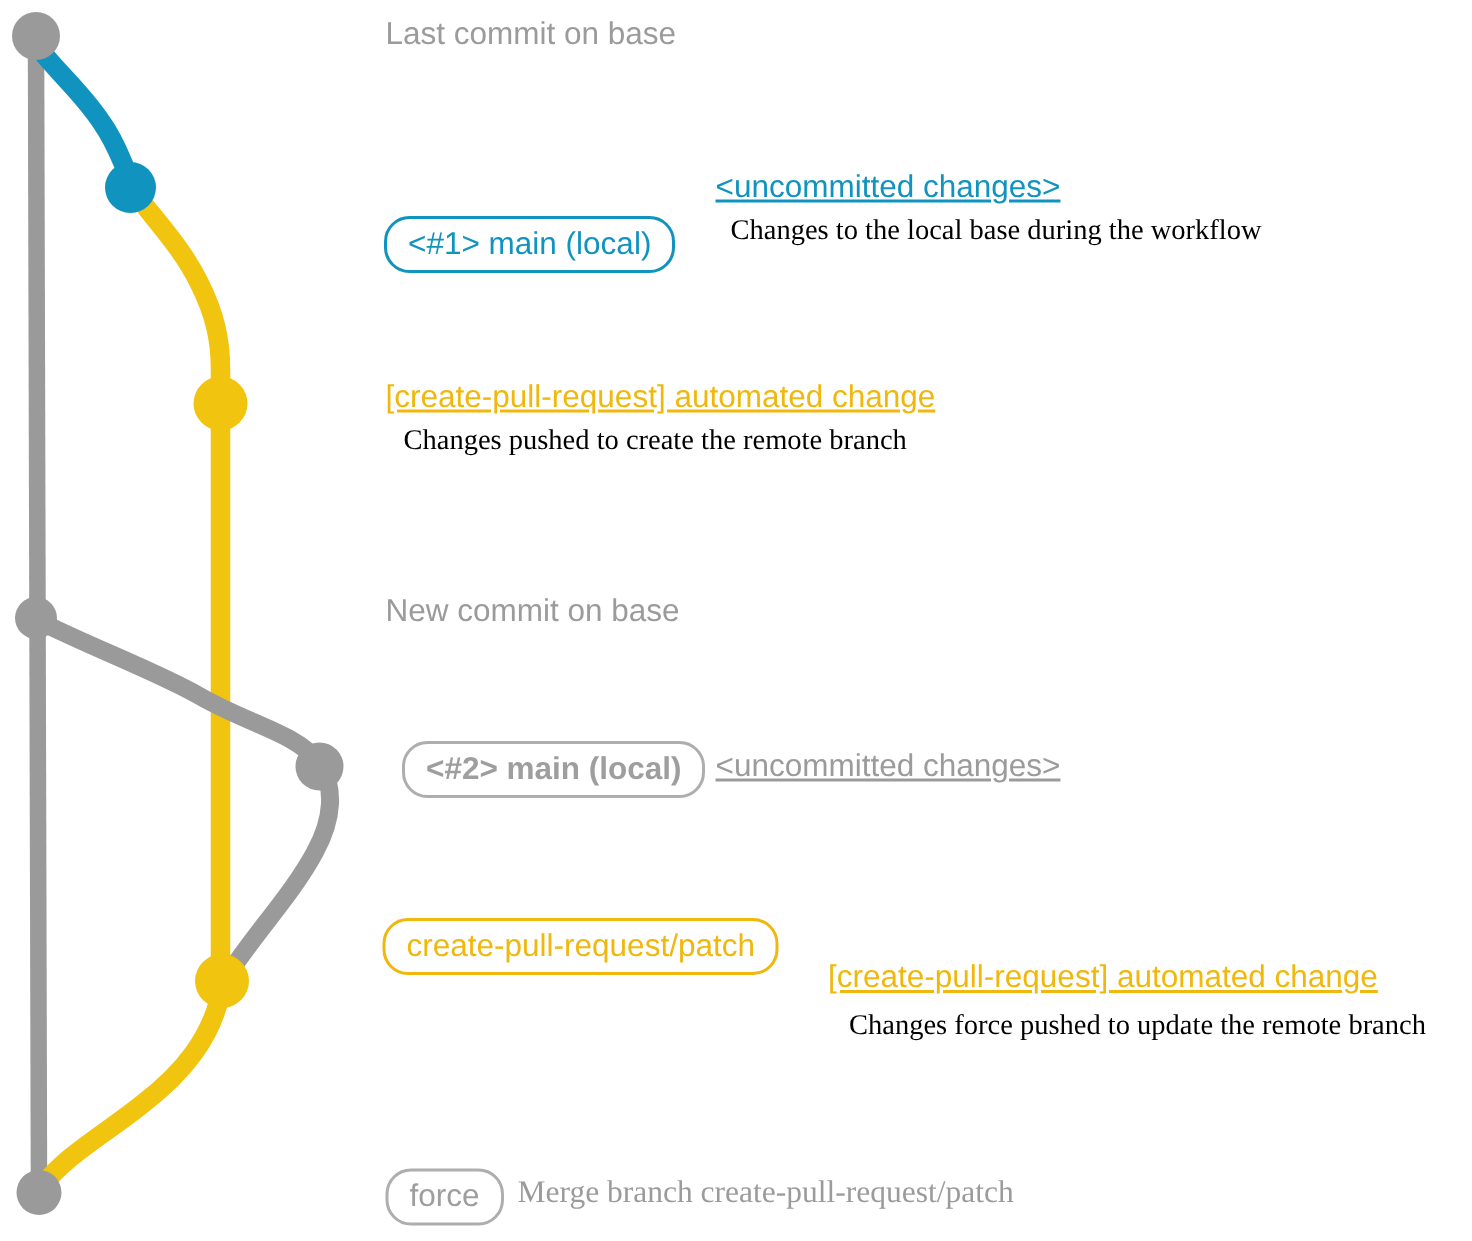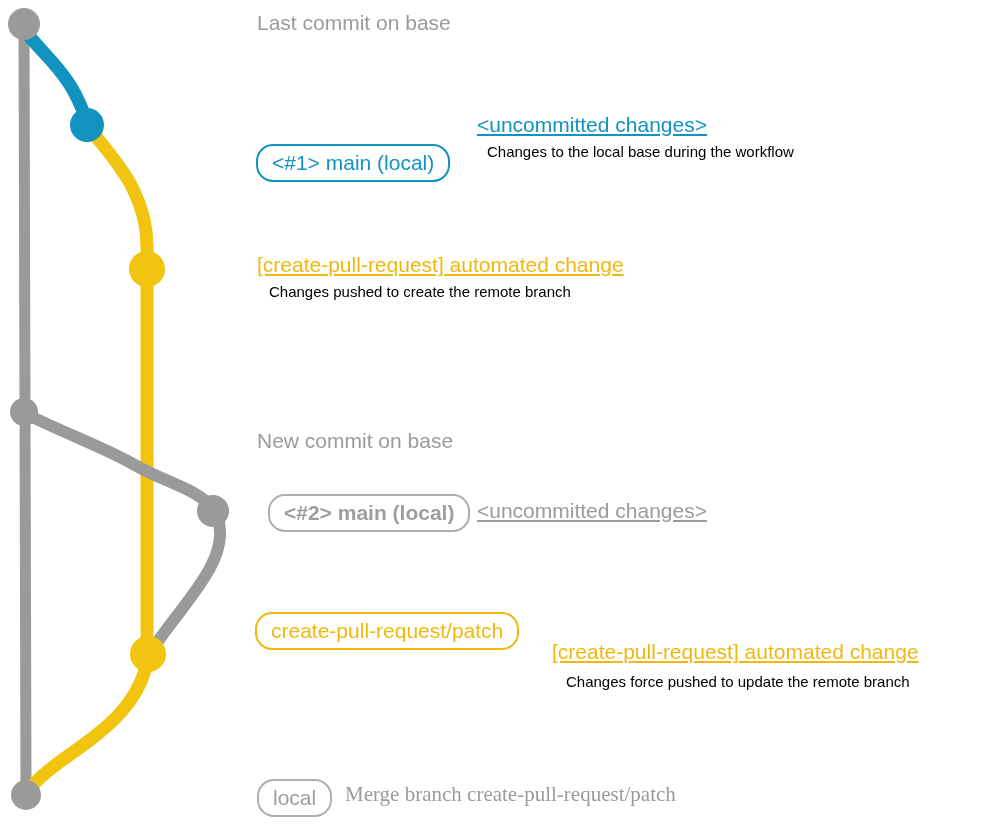--- a/index.html
+++ b/index.html
@@ -42,22 +42,22 @@
     font-size: 21px;
     white-space: nowrap;
     text-decoration: underline;
   }
   .title.blue   { color: #1193bf; }
   .title.grey   { color: #9b9b9b; }
   .title.yellow { color: #f0b80d; }
 
   .desc {
     position: absolute;
-    font-family: Liberation Sans, sans-serif;
-    font-size: 15px;
+    font-family: Liberation Serif, serif;
+    font-size: 19px;
     color: #000000;
     white-space: nowrap;
   }
 </style>
 </head>
 <body>
 
 <div id="stage">
 
   <svg id="git-graph" width="250" height="827" viewBox="0 0 250 827">
@@ -83,25 +83,25 @@
 
   <div class="lbl-gray" style="left:257px; top:11px;">Last commit on base</div>
 
   <div class="badge blue" style="left:256px; top:108px;margin-top:36px;">&lt;#1&gt; main (local)</div>
   <div class="title blue" style="left:477px; top:113px;">&lt;uncommitted changes&gt;</div>
   <div class="desc" style="left:487px; top:143px;">Changes to the local base during the workflow</div>
 
   <div class="title yellow" style="left:257px; top:253px;">[create-pull-request] automated change</div>
   <div class="desc" style="left:269px; top:283px;">Changes pushed to create the remote branch</div>
 
-  <div class="lbl-gray" style="left:257px; top:396px;margin-top:33px;">New commit on base</div>
+  <div class="lbl-gray" style="left:257px; top:396px;">New commit on base</div>
 
   <div class="badge grey" style="left:268px; top:494px;font-weight:bold;">&lt;#2&gt; main (local)</div>
   <div class="title grey" style="left:477px; top:499px;">&lt;uncommitted changes&gt;</div>
 
   <div class="badge yellow" style="left:255px; top:612px;">create-pull-request/patch</div>
   <div class="title yellow" style="left:552px; top:640px;">[create-pull-request] automated change</div>
   <div class="desc" style="left:566px; top:673px;">Changes force pushed to update the remote branch</div>
 
-  <div class="badge grey" style="left:257px; top:779px;">local</div>
+  <div class="badge grey" style="left:257px; top:779px;">force</div>
   <div class="lbl-gray" style="left:345px; top:782px;font-family:Liberation Serif, serif;">Merge branch create-pull-request/patch</div>
 
 </div>
 
 </body></html>

